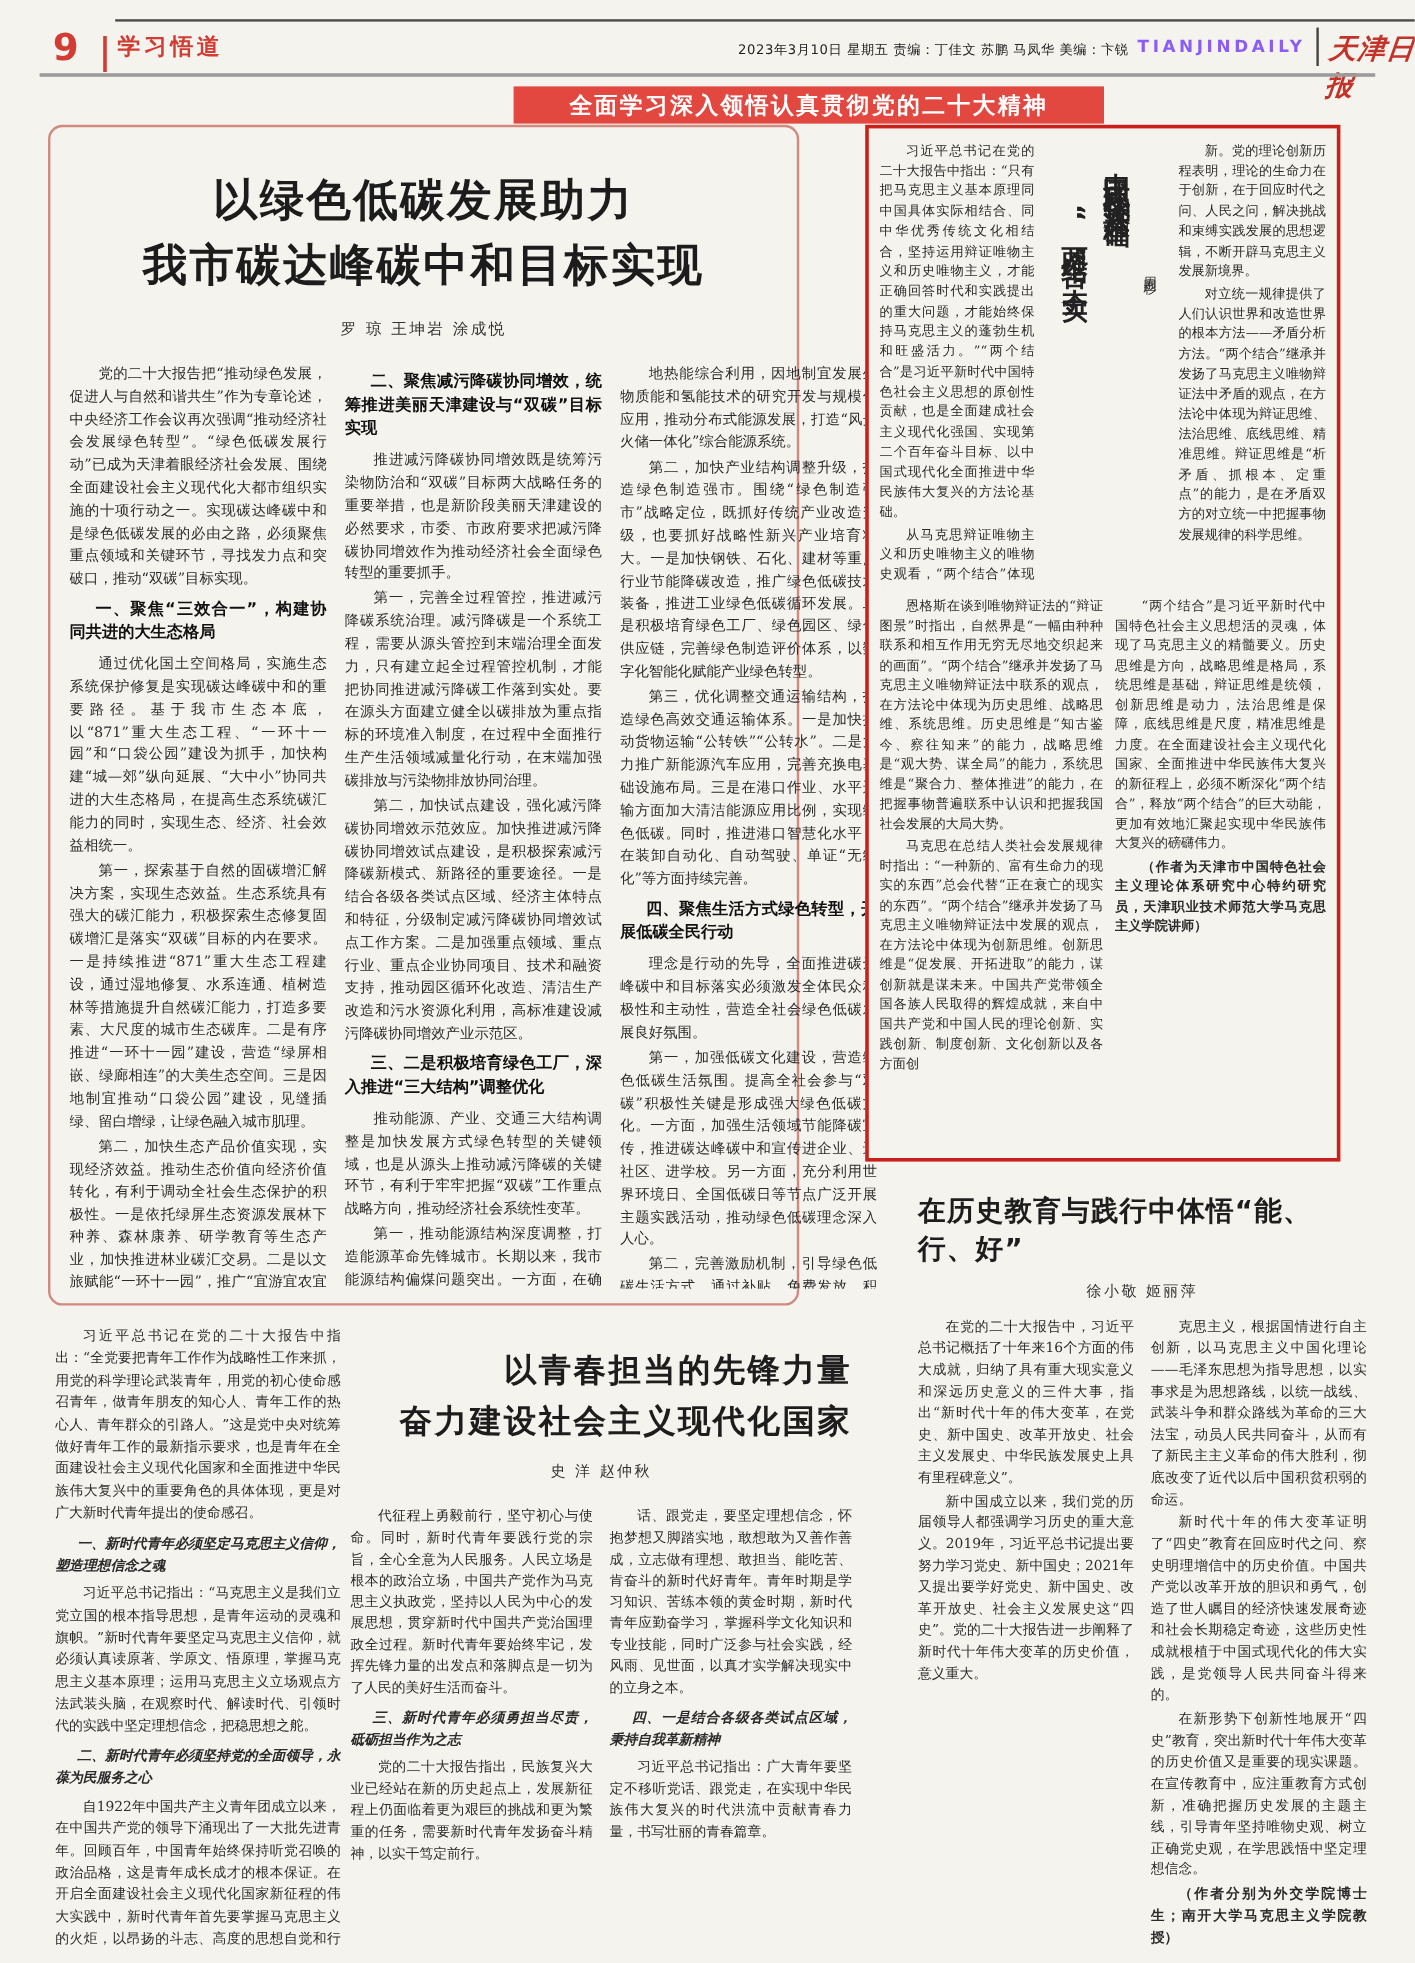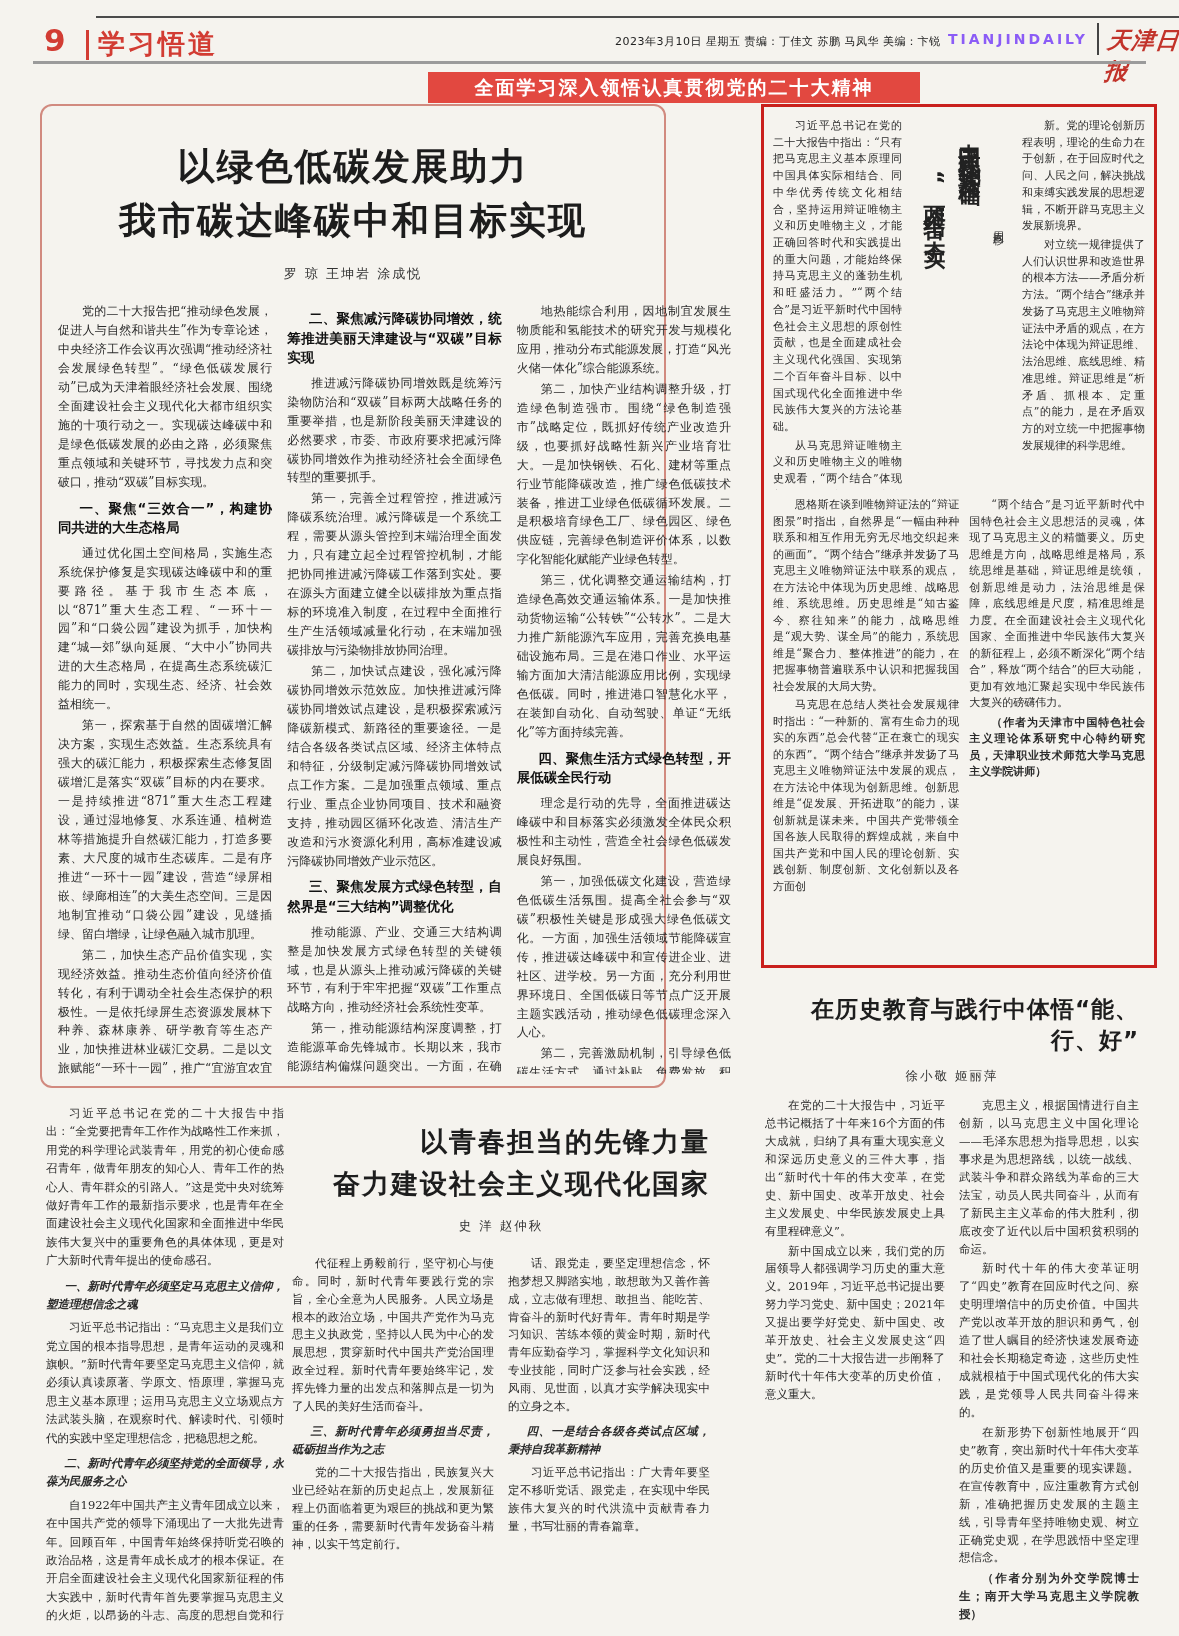--- a/index.html
+++ b/index.html
@@ -7,21 +7,21 @@
     width:1179px;height:1636px;position:relative;
     background:#f5f3ee;
     font-family:"DejaVu Serif","Liberation Serif",serif;
     color:#2b2b2b;overflow:hidden;
   }
   .abs{position:absolute;}
   
   .top-rule{left:96px;top:16px;width:1083px;height:2px;background:#4b4b4b;}
   .page-num{left:44px;top:22px;font-family:"DejaVu Sans",sans-serif;font-weight:700;font-size:31px;color:#d23c33;}
   .sec-bar{left:86px;top:30px;width:3px;height:30px;background:#d23c33;}
-  .sec-title{left:98px;top:26px;font-family:"DejaVu Sans",sans-serif;font-weight:700;font-size:27px;color:#d23c33;letter-spacing:3px;}
+  .sec-title{left:98px;top:26px;font-family:"DejaVu Sans",sans-serif;font-weight:700;font-size:19px;color:#d23c33;letter-spacing:3px;}
   .dateline{left:615px;top:34px;font-family:"DejaVu Sans",sans-serif;font-size:11px;color:#222;letter-spacing:.5px;}
   .mast-en{left:948px;top:31px;font-family:"DejaVu Sans",sans-serif;font-weight:700;font-size:14px;letter-spacing:3px;color:#8b5cf6;}
   .mast-div{left:1097px;top:23px;width:2px;height:32px;background:#444;}
   .mast-cn{left:1106px;top:25px;font-family:"DejaVu Serif",serif;font-style:italic;font-weight:700;font-size:23px;color:#c2332a;letter-spacing:1px;transform:skewX(-6deg);}
   .header-rule{left:33px;top:61px;width:1113px;height:3px;background:#9b9b9b;}
   
   .banner{left:428px;top:72px;width:492px;height:31px;background:#e24840;color:#fff;
     font-family:"DejaVu Sans",sans-serif;font-weight:700;font-size:19px;letter-spacing:2px;
     display:flex;align-items:center;justify-content:center;}
   
@@ -29,36 +29,36 @@
   .main-title{width:100%;text-align:center;font-family:"DejaVu Sans",sans-serif;font-weight:700;color:#1c1c1c;font-size:37px;letter-spacing:2px;line-height:1.45;}
   .main-title.t1{margin-top:34px;}
   .main-byline{width:100%;text-align:center;font-size:13px;color:#333;margin-top:18px;letter-spacing:2px;}
   .main-cols{left:16px;top:196px;width:673px;height:772px;display:flex;gap:15px;}
   .col{flex:1;font-size:12px;line-height:1.58;text-align:justify;overflow:hidden;}
   .blk-p{text-indent:2em;margin:0 0 2px 0;}
   .blk-h{font-family:"DejaVu Sans",sans-serif;font-weight:700;font-size:13.5px;line-height:1.45;margin:7px 0 6px 0;text-indent:1.6em;color:#111;}
   .blk-k{font-style:italic;font-weight:600;margin:7px 0 5px 0;text-indent:1.6em;}
   .blk-note{font-weight:700;text-indent:2em;margin-top:3px;}
   
-  .red-box{left:761px;top:104px;width:396px;height:864px;border:3px solid #c9201c;box-sizing:border-box;
+  .red-box{left:721px;top:104px;width:396px;height:864px;border:3px solid #c9201c;box-sizing:border-box;
     padding:11px 9px 9px 9px;display:flex;flex-direction:column;gap:7px;background:#f5f3ee;}
   .rb-row1{display:flex;gap:9px;height:372px;}
   .rb-colA{width:129px;font-size:11px;line-height:1.52;text-align:justify;overflow:hidden;}
   .rb-title{width:102px;display:flex;flex-direction:row;justify-content:center;gap:5px;}
   .vt{writing-mode:vertical-rl;font-family:"DejaVu Sans",sans-serif;font-weight:700;font-size:22px;color:#222;letter-spacing:4px;}
   .vt1{margin-top:8px;}
   .vt2{margin-top:52px;}
   .vauthor{writing-mode:vertical-rl;font-size:11px;color:#333;margin-top:104px;letter-spacing:2px;}
   .rb-colC{flex:1;font-size:11px;line-height:1.52;text-align:justify;overflow:hidden;}
   .rb-row2{flex:1;display:flex;gap:10px;overflow:hidden;}
   .rb-colL{flex:1.06;font-size:11px;line-height:1.5;text-align:justify;overflow:hidden;}
   .rb-colR{flex:1;font-size:11px;line-height:1.5;text-align:justify;overflow:hidden;}
   
   .hist{left:765px;top:980px;width:374px;height:648px;}
-  .hist-title{text-align:right;font-family:"DejaVu Sans",sans-serif;font-weight:600;font-size:23px;color:#1d1d1d;margin-top:14px;letter-spacing:1px;}
+  .hist-title{text-align:left;font-family:"DejaVu Sans",sans-serif;font-weight:600;font-size:23px;color:#1d1d1d;margin-top:14px;letter-spacing:1px;}
   .hist-byline{text-align:center;font-size:12.5px;color:#333;margin-top:12px;letter-spacing:2px;}
   .hist-cols{margin-top:12px;height:552px;display:flex;gap:14px;}
   .hist-cols .col{font-size:11.5px;line-height:1.56;}
   
   .youth-left{left:46px;top:1104px;width:238px;height:524px;font-size:11.5px;line-height:1.6;text-align:justify;overflow:hidden;}
   .youth{left:292px;top:1096px;width:418px;height:532px;}
   .youth-title{text-align:right;font-family:Liberation Sans, sans-serif;font-weight:600;font-size:27px;color:#1d1d1d;letter-spacing:2px;line-height:1.55;}
   .youth-title.t1{margin-top:26px;}
   .youth-byline{text-align:center;font-size:12.5px;color:#333;margin-top:12px;letter-spacing:2px;}
   .youth-cols{margin-top:20px;height:352px;display:flex;gap:14px;}
@@ -89,21 +89,21 @@
         <div class="blk-h">一、聚焦“三效合一”，构建协同共进的大生态格局</div>
         <div class="blk-p">通过优化国土空间格局，实施生态系统保护修复是实现碳达峰碳中和的重要路径。基于我市生态本底，以“871”重大生态工程、“一环十一园”和“口袋公园”建设为抓手，加快构建“城—郊”纵向延展、“大中小”协同共进的大生态格局，在提高生态系统碳汇能力的同时，实现生态、经济、社会效益相统一。</div>
         <div class="blk-p">第一，探索基于自然的固碳增汇解决方案，实现生态效益。生态系统具有强大的碳汇能力，积极探索生态修复固碳增汇是落实“双碳”目标的内在要求。一是持续推进“871”重大生态工程建设，通过湿地修复、水系连通、植树造林等措施提升自然碳汇能力，打造多要素、大尺度的城市生态碳库。二是有序推进“一环十一园”建设，营造“绿屏相嵌、绿廊相连”的大美生态空间。三是因地制宜推动“口袋公园”建设，见缝插绿、留白增绿，让绿色融入城市肌理。</div>
         <div class="blk-p">第二，加快生态产品价值实现，实现经济效益。推动生态价值向经济价值转化，有利于调动全社会生态保护的积极性。一是依托绿屏生态资源发展林下种养、森林康养、研学教育等生态产业，加快推进林业碳汇交易。二是以文旅赋能“一环十一园”，推广“宜游宜农宜乐”城市公园。</div>
       </div>
     <div class="col">
         <div class="blk-h">二、聚焦减污降碳协同增效，统筹推进美丽天津建设与“双碳”目标实现</div>
         <div class="blk-p">推进减污降碳协同增效既是统筹污染物防治和“双碳”目标两大战略任务的重要举措，也是新阶段美丽天津建设的必然要求，市委、市政府要求把减污降碳协同增效作为推动经济社会全面绿色转型的重要抓手。</div>
         <div class="blk-p">第一，完善全过程管控，推进减污降碳系统治理。减污降碳是一个系统工程，需要从源头管控到末端治理全面发力，只有建立起全过程管控机制，才能把协同推进减污降碳工作落到实处。要在源头方面建立健全以碳排放为重点指标的环境准入制度，在过程中全面推行生产生活领域减量化行动，在末端加强碳排放与污染物排放协同治理。</div>
         <div class="blk-p">第二，加快试点建设，强化减污降碳协同增效示范效应。加快推进减污降碳协同增效试点建设，是积极探索减污降碳新模式、新路径的重要途径。一是结合各级各类试点区域、经济主体特点和特征，分级制定减污降碳协同增效试点工作方案。二是加强重点领域、重点行业、重点企业协同项目、技术和融资支持，推动园区循环化改造、清洁生产改造和污水资源化利用，高标准建设减污降碳协同增效产业示范区。</div>
-        <div class="blk-h">三、聚焦发展方式绿色转型，自然界是“三大结构”调整优化</div>
+        <div class="blk-h">三、二是积极培育绿色工厂，深入推进“三大结构”调整优化</div>
         <div class="blk-p">推动能源、产业、交通三大结构调整是加快发展方式绿色转型的关键领域，也是从源头上推动减污降碳的关键环节，有利于牢牢把握“双碳”工作重点战略方向，推动经济社会系统性变革。</div>
         <div class="blk-p">第一，推动能源结构深度调整，打造能源革命先锋城市。长期以来，我市能源结构偏煤问题突出。一方面，在确保能源安全前提下加强煤炭消费控制，加快实施煤炭减量替代，把好新上耗煤项目关口。同时，由于未来一个时期煤炭等化石能源作为重要能源仍将继续发挥作用，需在推动化石能源清洁高效利用方面做好文章。另一方面，大力发展清洁能源，有序推动我市城乡新建建筑和已有建筑的光伏化应用与改造，充分利用滨海沿岸丰富风力资源，加快发展陆海风电。</div>
       </div>
     <div class="col">
         <div class="blk-p">地热能综合利用，因地制宜发展生物质能和氢能技术的研究开发与规模化应用，推动分布式能源发展，打造“风光火储一体化”综合能源系统。</div>
         <div class="blk-p">第二，加快产业结构调整升级，打造绿色制造强市。围绕“绿色制造强市”战略定位，既抓好传统产业改造升级，也要抓好战略性新兴产业培育壮大。一是加快钢铁、石化、建材等重点行业节能降碳改造，推广绿色低碳技术装备，推进工业绿色低碳循环发展。二是积极培育绿色工厂、绿色园区、绿色供应链，完善绿色制造评价体系，以数字化智能化赋能产业绿色转型。</div>
         <div class="blk-p">第三，优化调整交通运输结构，打造绿色高效交通运输体系。一是加快推动货物运输“公转铁”“公转水”。二是大力推广新能源汽车应用，完善充换电基础设施布局。三是在港口作业、水平运输方面加大清洁能源应用比例，实现绿色低碳。同时，推进港口智慧化水平，在装卸自动化、自动驾驶、单证“无纸化”等方面持续完善。</div>
         <div class="blk-h">四、聚焦生活方式绿色转型，开展低碳全民行动</div>
         <div class="blk-p">理念是行动的先导，全面推进碳达峰碳中和目标落实必须激发全体民众积极性和主动性，营造全社会绿色低碳发展良好氛围。</div>
         <div class="blk-p">第一，加强低碳文化建设，营造绿色低碳生活氛围。提高全社会参与“双碳”积极性关键是形成强大绿色低碳文化。一方面，加强生活领域节能降碳宣传，推进碳达峰碳中和宣传进企业、进社区、进学校。另一方面，充分利用世界环境日、全国低碳日等节点广泛开展主题实践活动，推动绿色低碳理念深入人心。</div>

